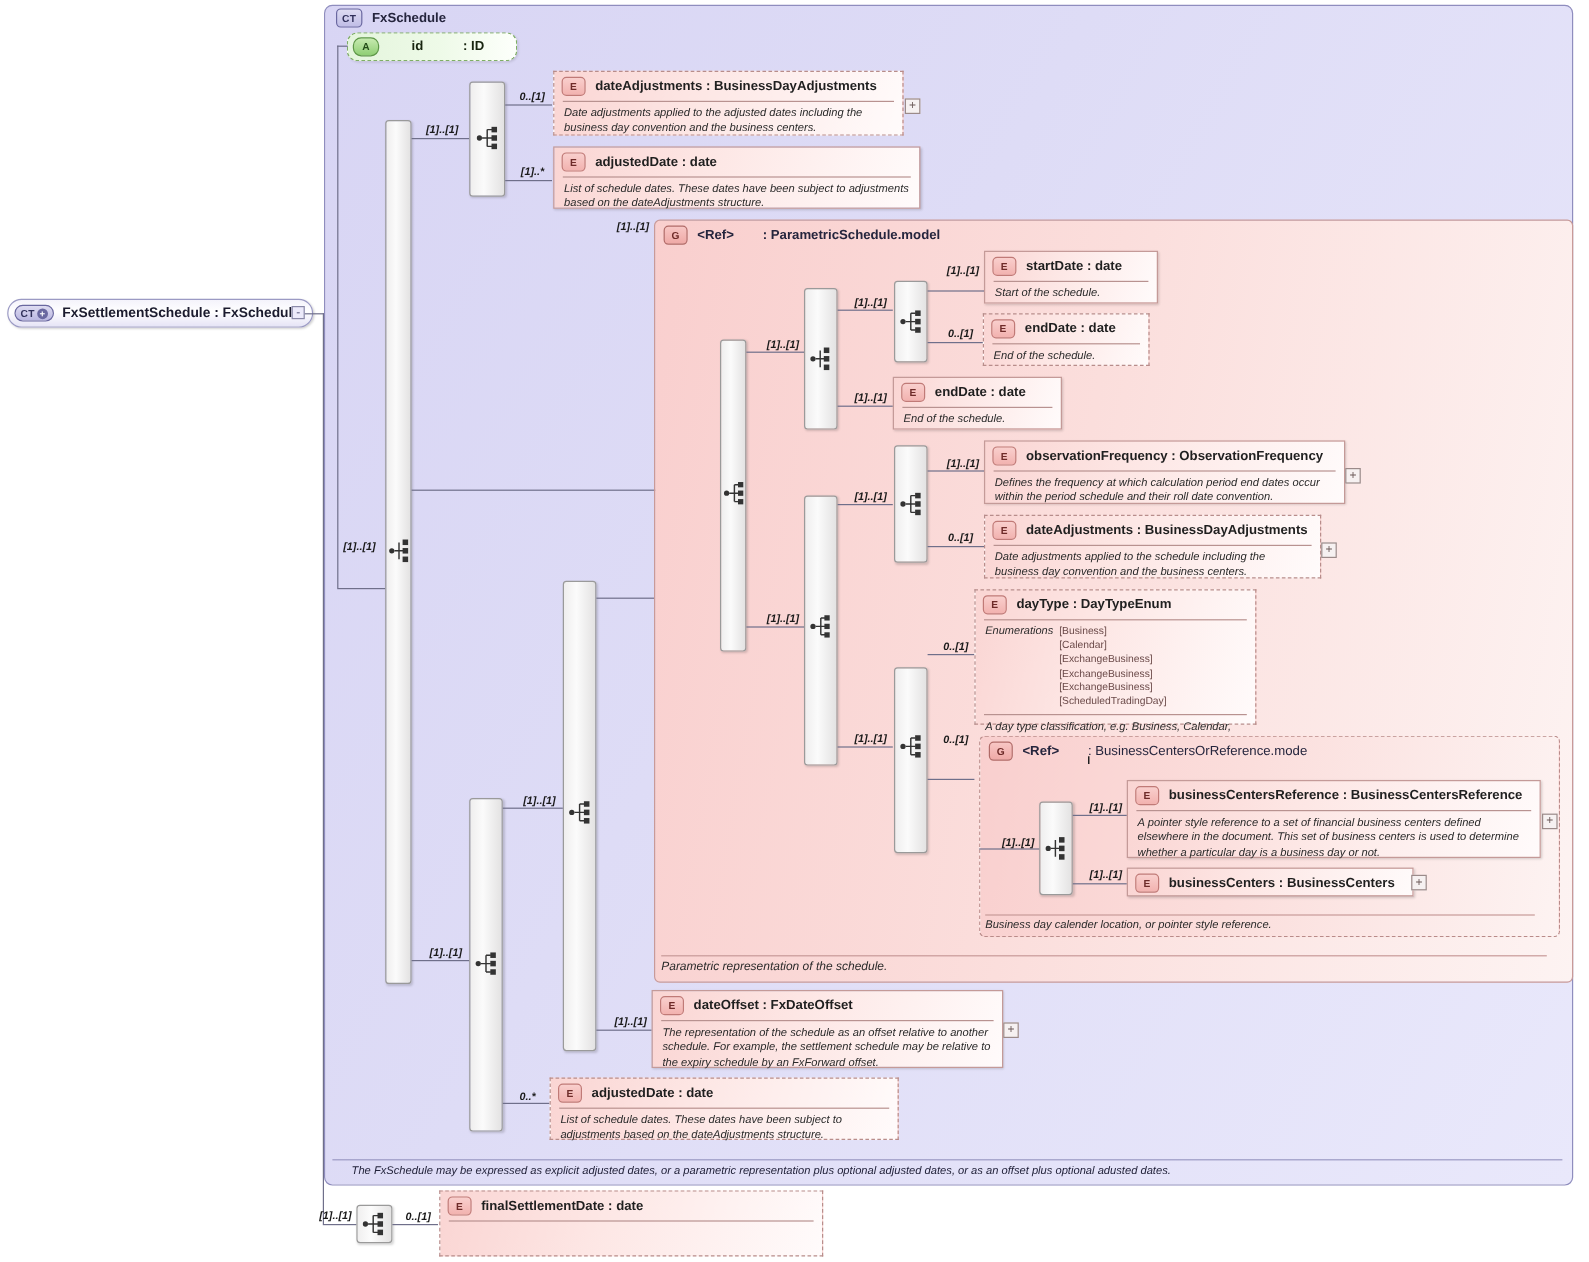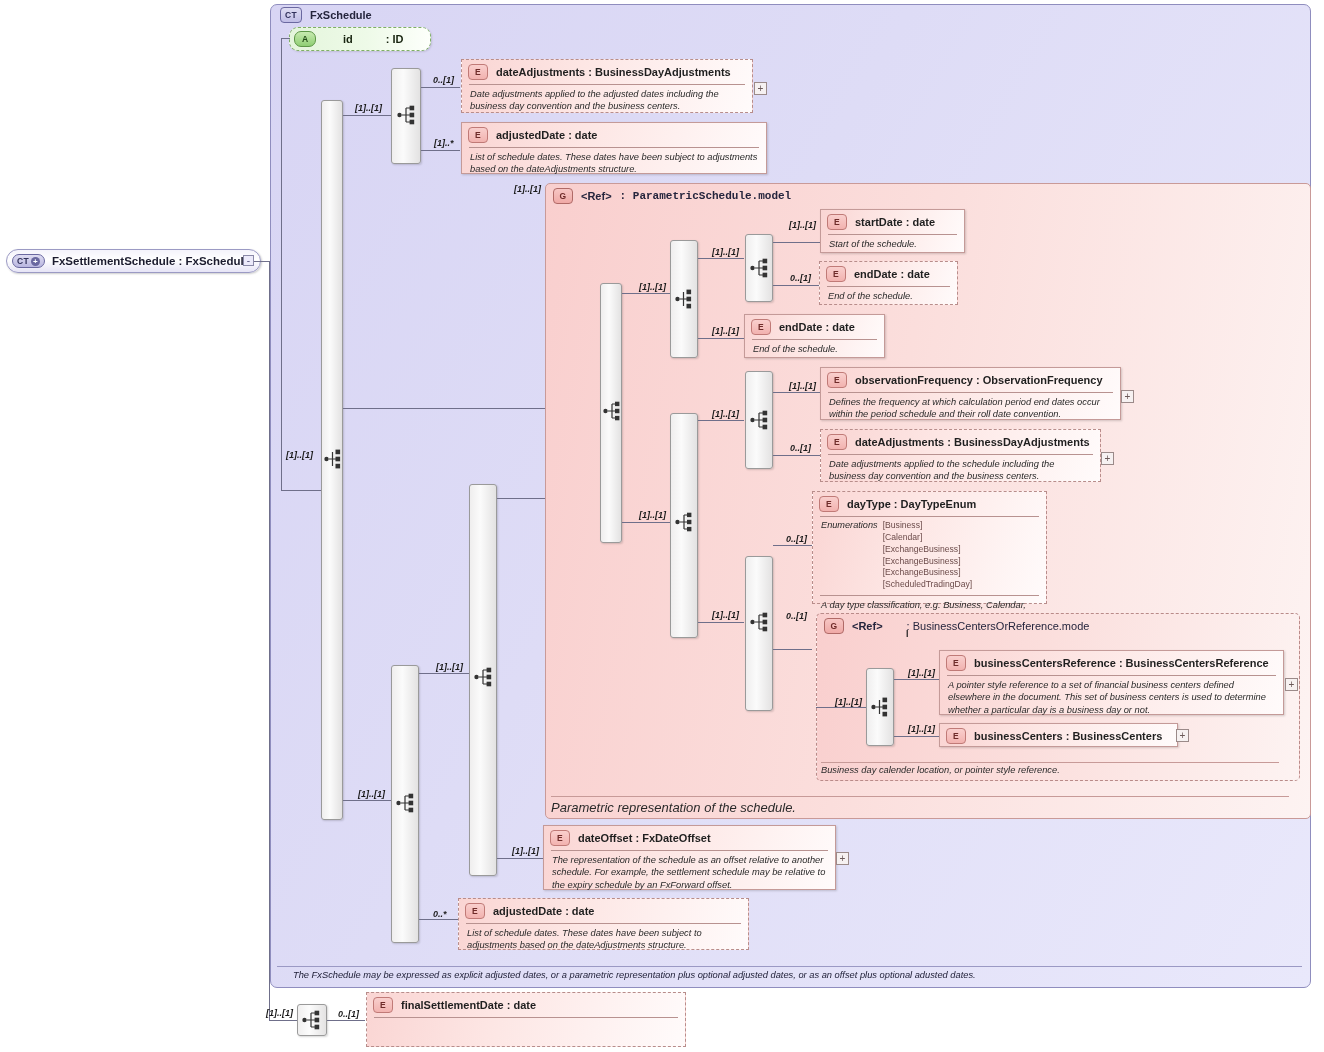--- a/index.html
+++ b/index.html
@@ -232,24 +232,24 @@
     </div>
     <div class="node-sep"></div>
     <div class="node-doc">List of schedule dates. These dates have been subject to adjustments based on the dateAdjustments structure.</div>
   </div>
 
   <div class="abs grp-box" style="left:545px;top:183px;width:766px;height:636px;"></div>
   <div class="card" style="left:514px;top:184px;">[1]..[1]</div>
   <div class="abs ct-title" style="left:553px;top:188px;">
     <span class="badge-sq badge-g">G</span>
     <span style="font-weight:bold;">&lt;Ref&gt;</span>
-    <span style="font-weight:bold;font-family:Liberation Mono, monospace;">: ParametricSchedule.model</span>
+    <span style="margin-left:16px;font-weight:bold;">: ParametricSchedule.model</span>
   </div>
   <div class="grp-footline" style="left:551px;top:796px;width:738px;"></div>
-  <div class="abs" style="left:551px;top:800px;font-size:13px;font-style:italic;color:#2a2a2a;">Parametric representation of the schedule.</div>
+  <div class="abs" style="left:551px;top:800px;font-size:10px;font-style:italic;color:#2a2a2a;">Parametric representation of the schedule.</div>
 
   <div class="abs compbar" style="left:600px;top:283px;width:22px;height:260px;"></div>
   <svg class="abs" style="left:603px;top:399px;" width="18" height="24" viewBox="0 0 18 24">
     <circle cx="2.5" cy="12" r="2.2" fill="#333"></circle>
     <path d="M4.7 12 H9 M9 5 V19 M9 5 H12.5 M9 12 H12.5 M9 19 H12.5" stroke="#333" stroke-width="1.2" fill="none"></path>
     <rect x="12" y="2.7" width="4.4" height="4.4" fill="#333"></rect>
     <rect x="12" y="9.8" width="4.4" height="4.4" fill="#333"></rect>
     <rect x="12" y="16.9" width="4.4" height="4.4" fill="#333"></rect>
   </svg>
 

